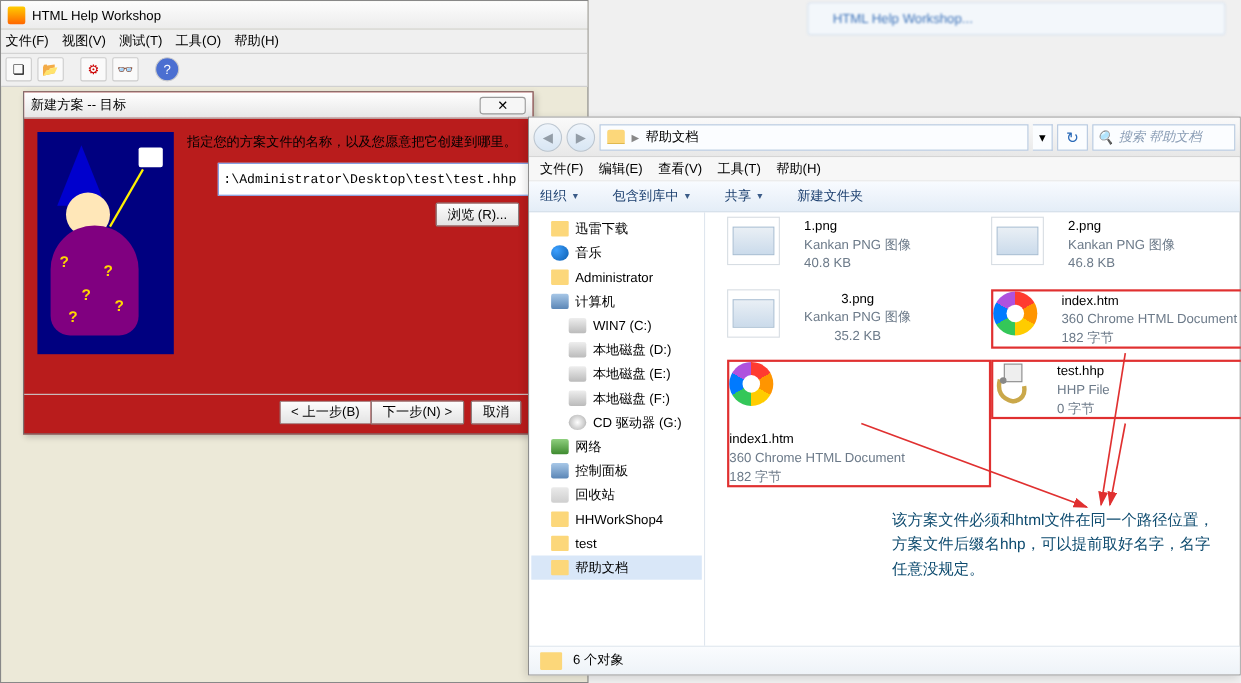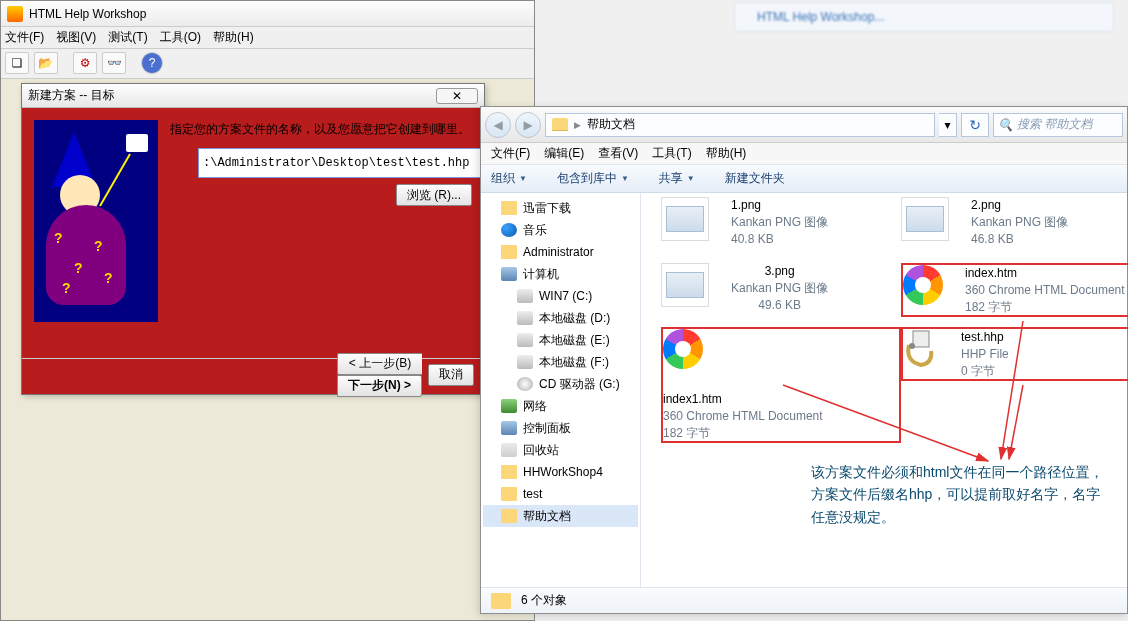--- a/index.html
+++ b/index.html
@@ -63,23 +63,23 @@
     }
     .browse-row { text-align:right; margin-top:6px;}
     .btn {
       height:22px; padding:0 10px; border:1px solid #888; background:linear-gradient(#fdfdfd,#e3e3e3);
       border-radius:2px; font-size:12px; cursor:default;
     }
     .wizard-footer {
       height:32px; border-top:1px solid #ccc; display:flex; align-items:center;
       justify-content:flex-end; gap:6px; padding-right:10px;
     }
-    .btn-group { display:inline-flex;flex-direction:column;}
+    .btn-group { display:inline-flex;}
     .btn-group .btn:first-child{ border-right:none; border-top-right-radius:0; border-bottom-right-radius:0;}
-    .btn-group .btn:last-child{ border-top-left-radius:0; border-bottom-left-radius:0;font-weight:bold;}
+    .btn-group .btn:last-child{ border-top-left-radius:0; border-bottom-left-radius:0;}
     
     
     .explorer {
       position:absolute; left:480px; top:106px; width:648px; height:508px;
       background:#fff; border:1px solid #8e8e8e; box-shadow:-2px 2px 8px rgba(0,0,0,.15);
     }
     .exp-addr {
       height:36px; background:linear-gradient(#fafafa,#e8e8e8); border-bottom:1px solid #ccc;
       display:flex; align-items:center; padding:0 4px; gap:4px;
     }
@@ -364,21 +364,21 @@
        <span class="fsize">46.8 KB</span>
      </div>
         </div>
         <div class="file" style="left: 20px; top: 70px; text-align: center;">
           <div class="fthumb">
             <div class="png-glyph"></div>
           </div>
           <div class="finfo">
        <span class="fname">3.png</span>
        <span class="ftype">Kankan PNG 图像</span>
-       <span class="fsize">49.6 KB</span>
+       <span class="fsize">35.2 KB</span>
      </div>
         </div>
         <div class="file sel-box" style="left: 260px; top: 70px;">
           <div class="pinwheel"></div>
           <div class="finfo">
        <span class="fname">index.htm</span>
        <span class="ftype">360 Chrome HTML Document</span>
        <span class="fsize">182 字节</span>
      </div>
         </div>

